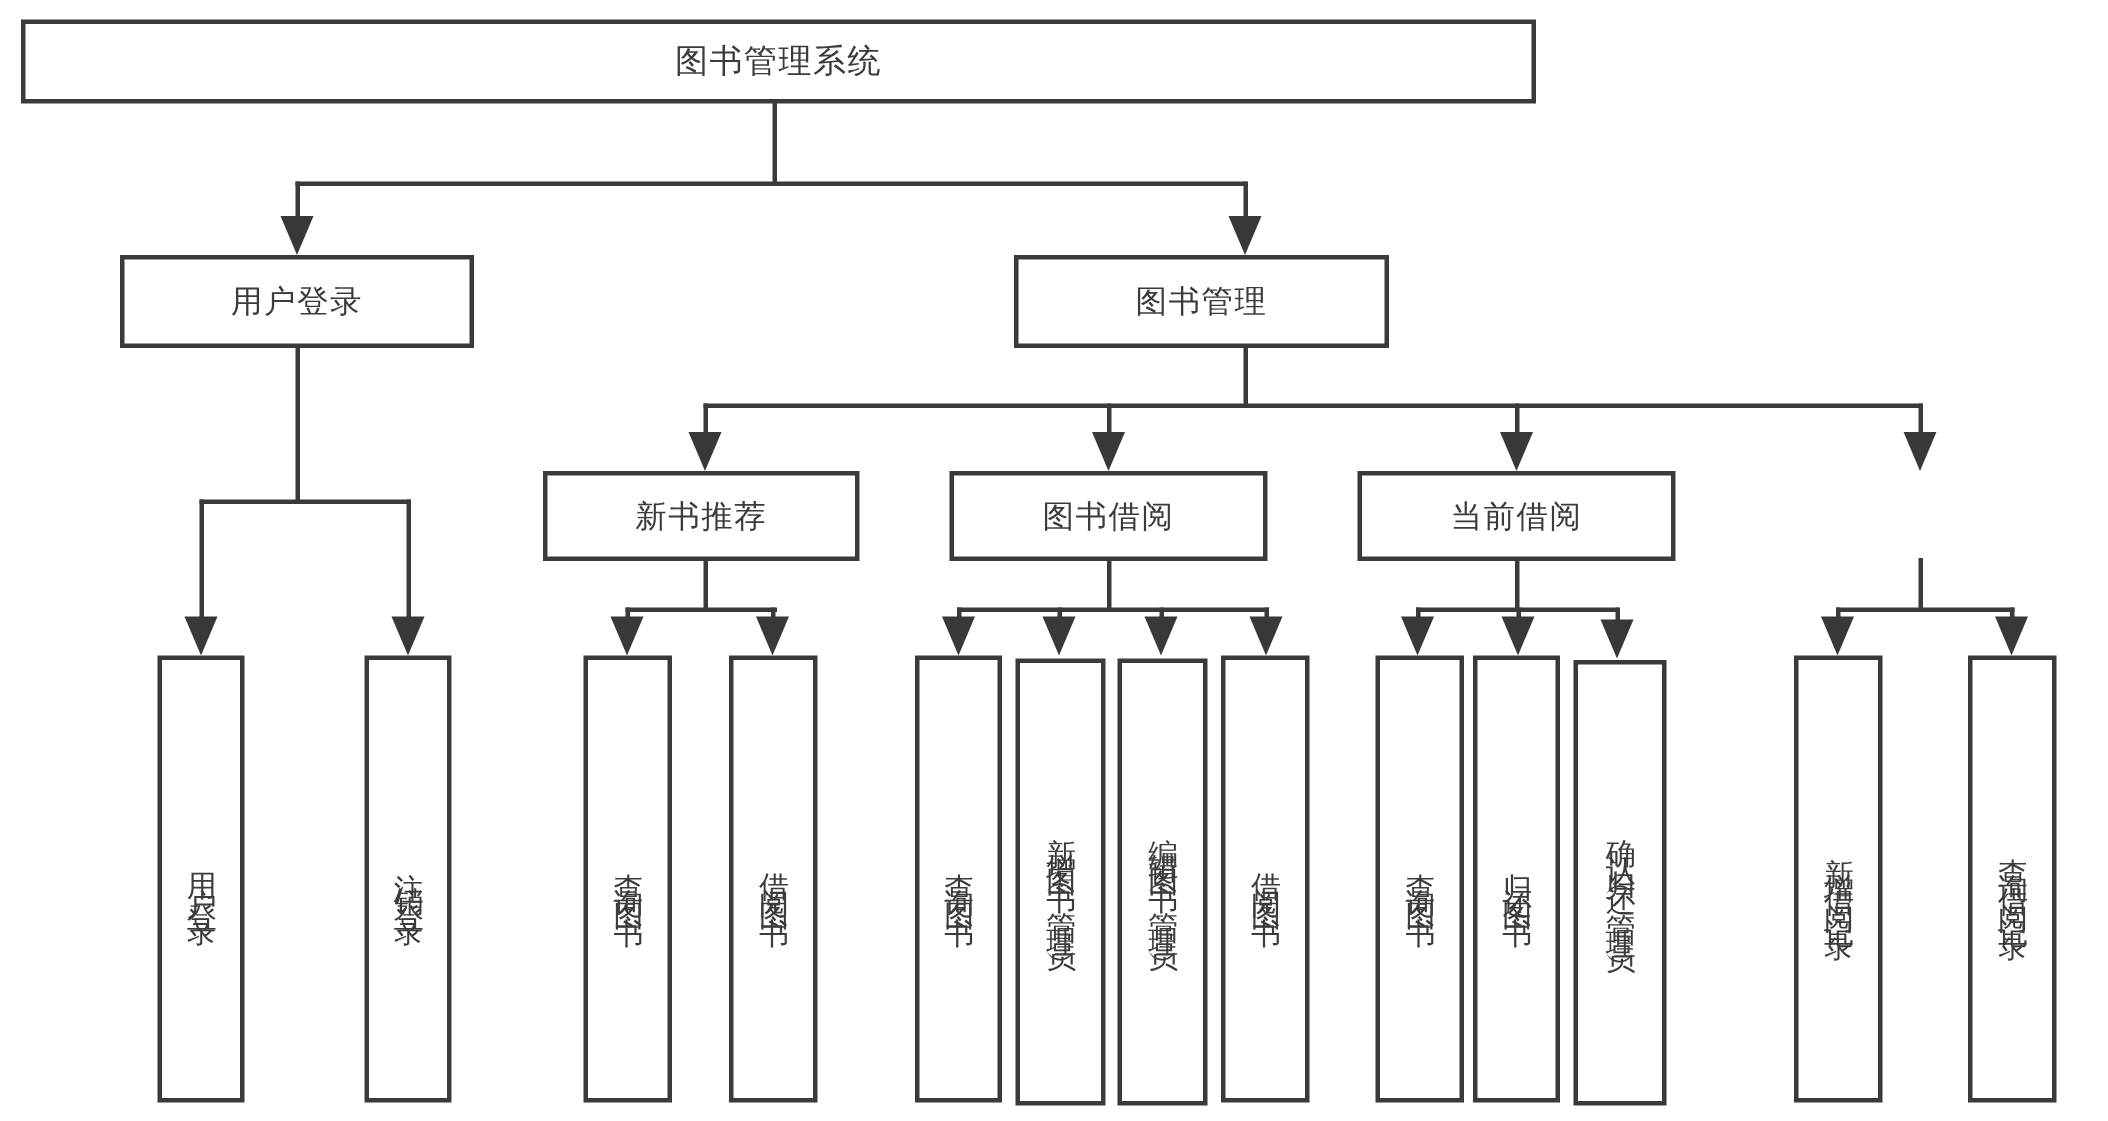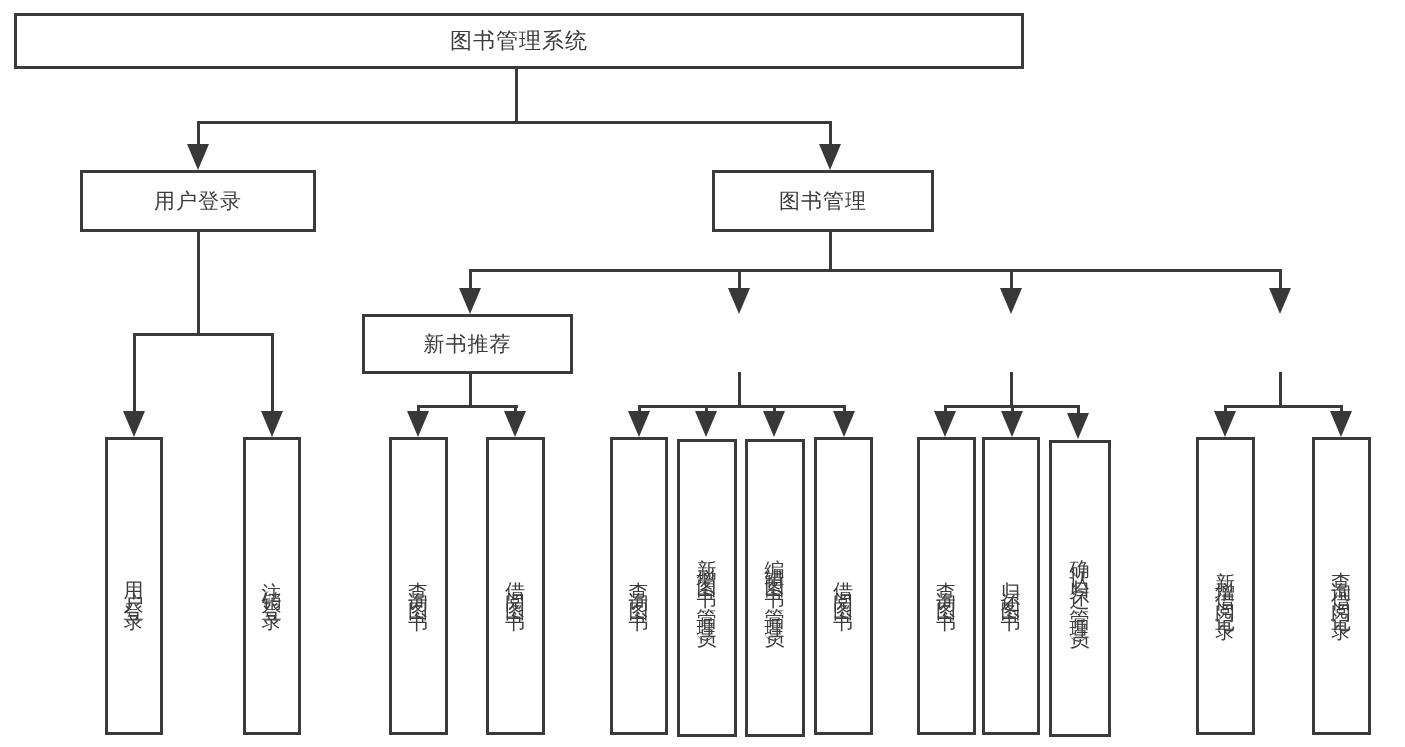--- a/index.html
+++ b/index.html
@@ -65,41 +65,43 @@
   <div class="box hbox root-box" style="left:14px;top:13px;width:1010px;height:56px">图书管理系统</div>
 
   <div class="line" style="left:515px;top:67px;width:3px;height:56px"></div>
   <div class="line" style="left:197px;top:121px;width:634px;height:3px"></div>
   <div class="line" style="left:197px;top:121px;width:3px;height:28px"></div>
   <div class="tri" style="left:187px;top:144px"></div>
   <div class="line" style="left:829px;top:121px;width:3px;height:28px"></div>
   <div class="tri" style="left:819px;top:144px"></div>
 
   <div class="box hbox" style="left:80px;top:170px;width:236px;height:62px">用户登录</div>
-  <div class="box hbox" style="left:712px;top:170px;width:222px;height:62px">图书管理</div>
+  <div class="box hbox" style="left:676px;top:170px;width:250px;height:62px">图书管理</div>
 
   <div class="line" style="left:197px;top:230px;width:3px;height:106px"></div>
   <div class="line" style="left:133px;top:333px;width:141px;height:3px"></div>
   <div class="line" style="left:133px;top:333px;width:3px;height:82px"></div>
   <div class="tri" style="left:123px;top:411px"></div>
   <div class="line" style="left:271px;top:333px;width:3px;height:82px"></div>
   <div class="tri" style="left:261px;top:411px"></div>
 
   <div class="line" style="left:829px;top:230px;width:3px;height:42px"></div>
   <div class="line" style="left:469px;top:269px;width:813px;height:3px"></div>
   <div class="line" style="left:469px;top:269px;width:3px;height:22px"></div>
   <div class="tri" style="left:459px;top:288px"></div>
   <div class="line" style="left:738px;top:269px;width:3px;height:22px"></div>
   <div class="tri" style="left:728px;top:288px"></div>
   <div class="line" style="left:1010px;top:269px;width:3px;height:22px"></div>
   <div class="tri" style="left:1000px;top:288px"></div>
   <div class="line" style="left:1279px;top:269px;width:3px;height:22px"></div>
   <div class="tri" style="left:1269px;top:288px"></div>
 
   <div class="box hbox" style="left:362px;top:314px;width:211px;height:60px">新书推荐</div>
+  <div class="box hbox" style="left:633px;top:314px;width:212px;height:60px">图书借阅</div>
+  <div class="box hbox" style="left:905px;top:314px;width:212px;height:60px">当前借阅</div>
 
   <div class="line" style="left:469px;top:372px;width:3px;height:36px"></div>
   <div class="line" style="left:417px;top:405px;width:101px;height:3px"></div>
   <div class="line" style="left:417px;top:405px;width:3px;height:10px"></div>
   <div class="tri" style="left:407px;top:411px"></div>
   <div class="line" style="left:514px;top:405px;width:3px;height:10px"></div>
   <div class="tri" style="left:504px;top:411px"></div>
 
   <div class="line" style="left:738px;top:372px;width:3px;height:36px"></div>
   <div class="line" style="left:638px;top:405px;width:208px;height:3px"></div>

